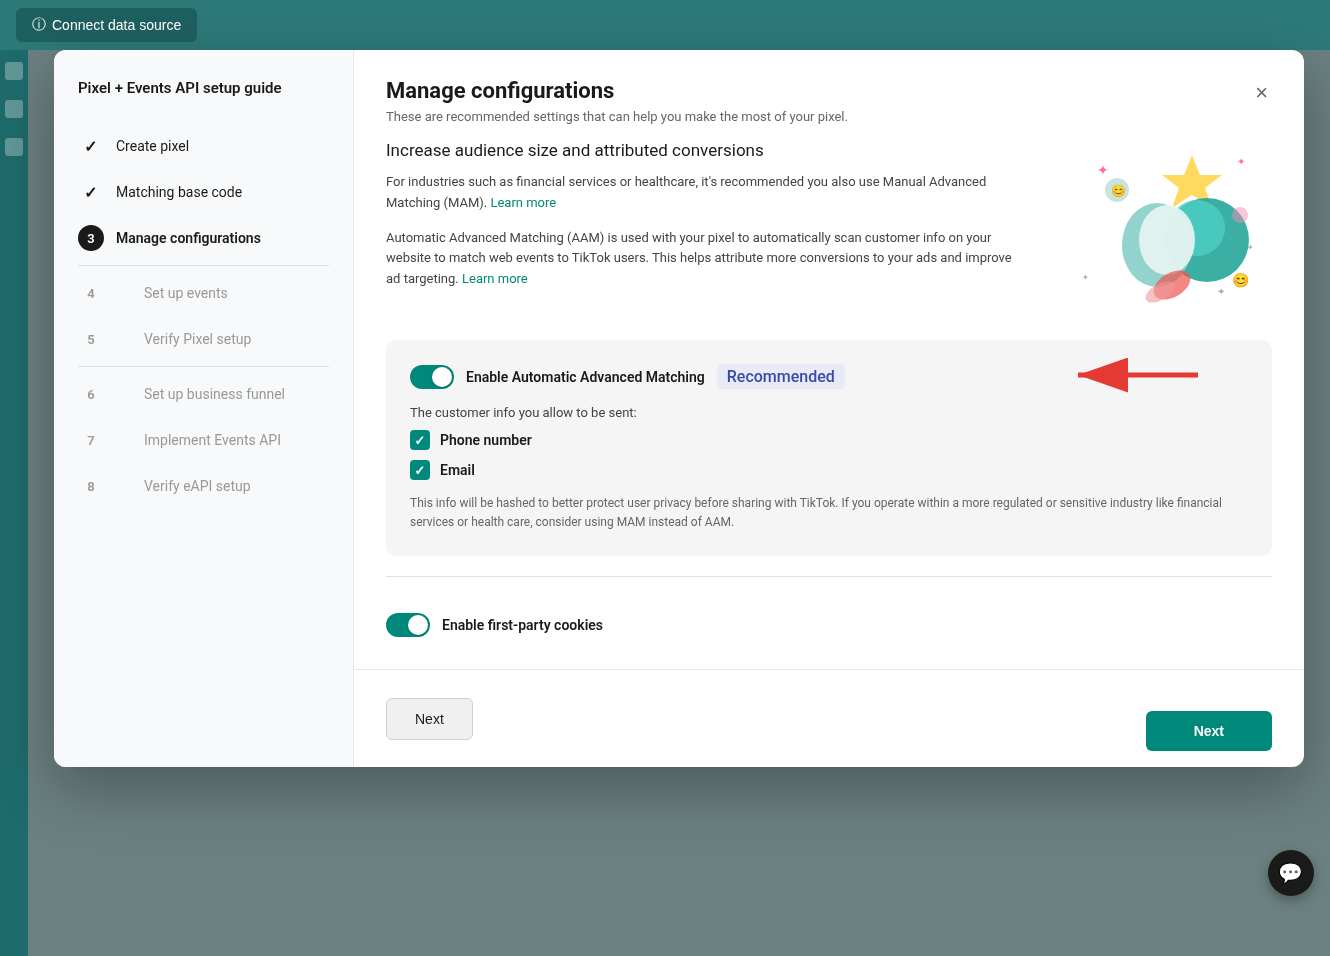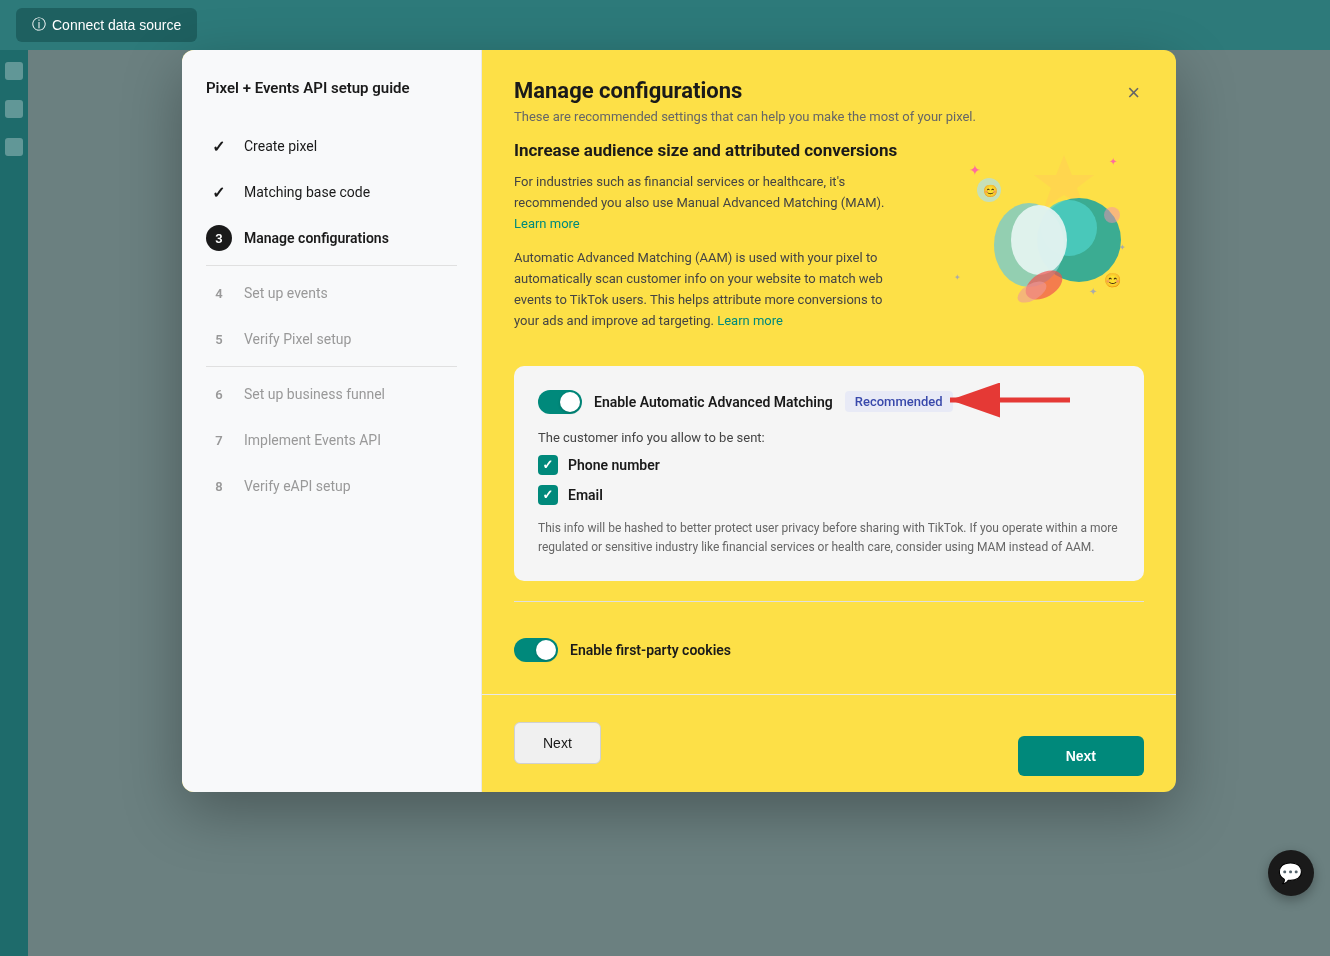--- a/index.html
+++ b/index.html
@@ -65,23 +65,23 @@
       left: 28px;
       right: 0;
       bottom: 0;
       display: flex;
       align-items: flex-start;
       justify-content: center;
       padding-top: 20px;
     }
 
     .modal {
-      background: #fde047;
+      background: #ffffff;
       border-radius: 12px;
-      width: 994px;
+      width: 1250px;
       max-height: 900px;
       display: flex;
       flex-direction: column;
       overflow: hidden;
       box-shadow: 0 20px 60px rgba(0,0,0,0.3);
     }
 
     .modal-body {
       display: flex;
       flex: 1;
@@ -150,20 +150,21 @@
       color: #1a1a1a;
       font-weight: 400;
     }
 
     .sidebar-item-label.active {
       font-weight: 600;
     }
 
     .sidebar-item-label.inactive {
       color: #999;
+      margin-left: 28px;
     }
 
     .sidebar-divider {
       height: 1px;
       background: #e0e0e0;
       margin: 4px 0;
     }
 
     
     .modal-main {
@@ -217,21 +218,21 @@
       display: flex;
       gap: 24px;
     }
 
     .content-text {
       flex: 1;
     }
 
     .section-title {
       font-size: 17px;
-      font-weight: 700;
+      font-weight: 400;
       color: #1a1a1a;
       margin-bottom: 12px;
     }
 
     .section-desc {
       font-size: 13px;
       color: #444;
       line-height: 1.6;
       margin-bottom: 14px;
     }
@@ -299,21 +300,21 @@
 
     .toggle-label {
       font-size: 14px;
       font-weight: 600;
       color: #1a1a1a;
     }
 
     .recommended-badge {
       background: #e8eaf6;
       color: #3949ab;
-      font-size: 13px;
+      font-size: 16px;
       padding: 3px 10px;
       border-radius: 4px;
       font-weight: 500;
     }
 
     .customer-info-label {
       font-size: 13px;
       color: #444;
       margin: 16px 0 10px;
     }

